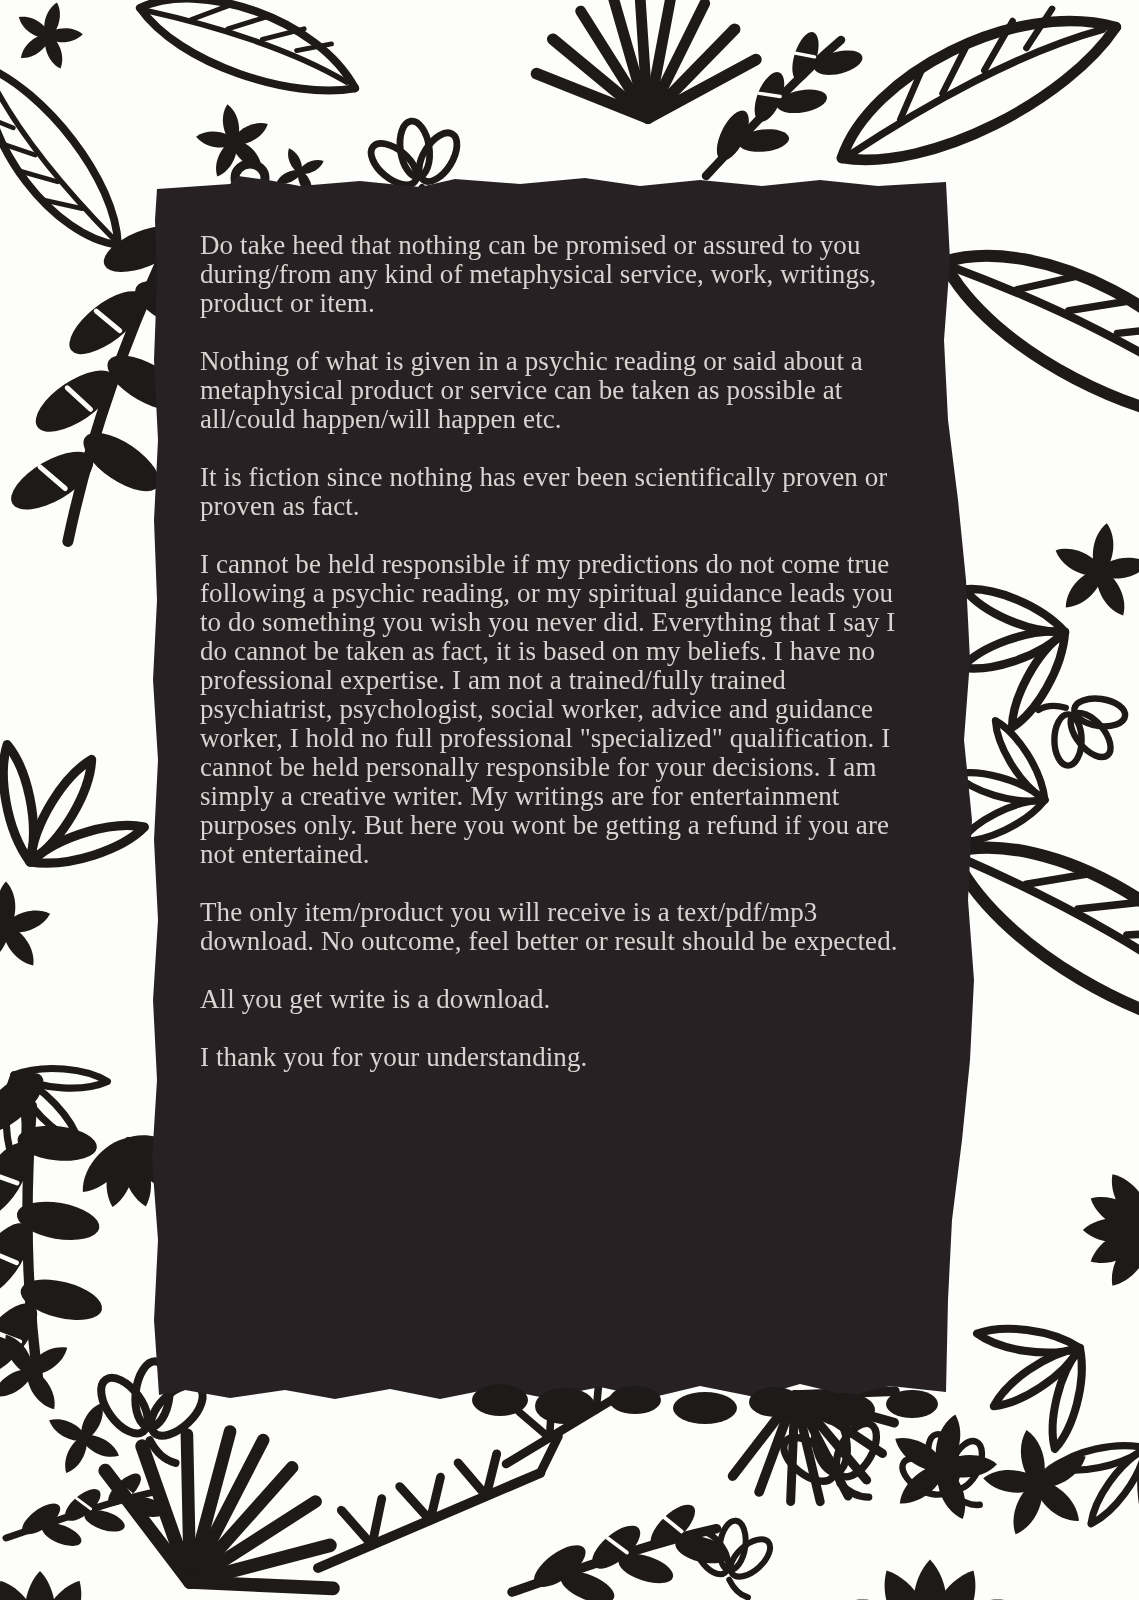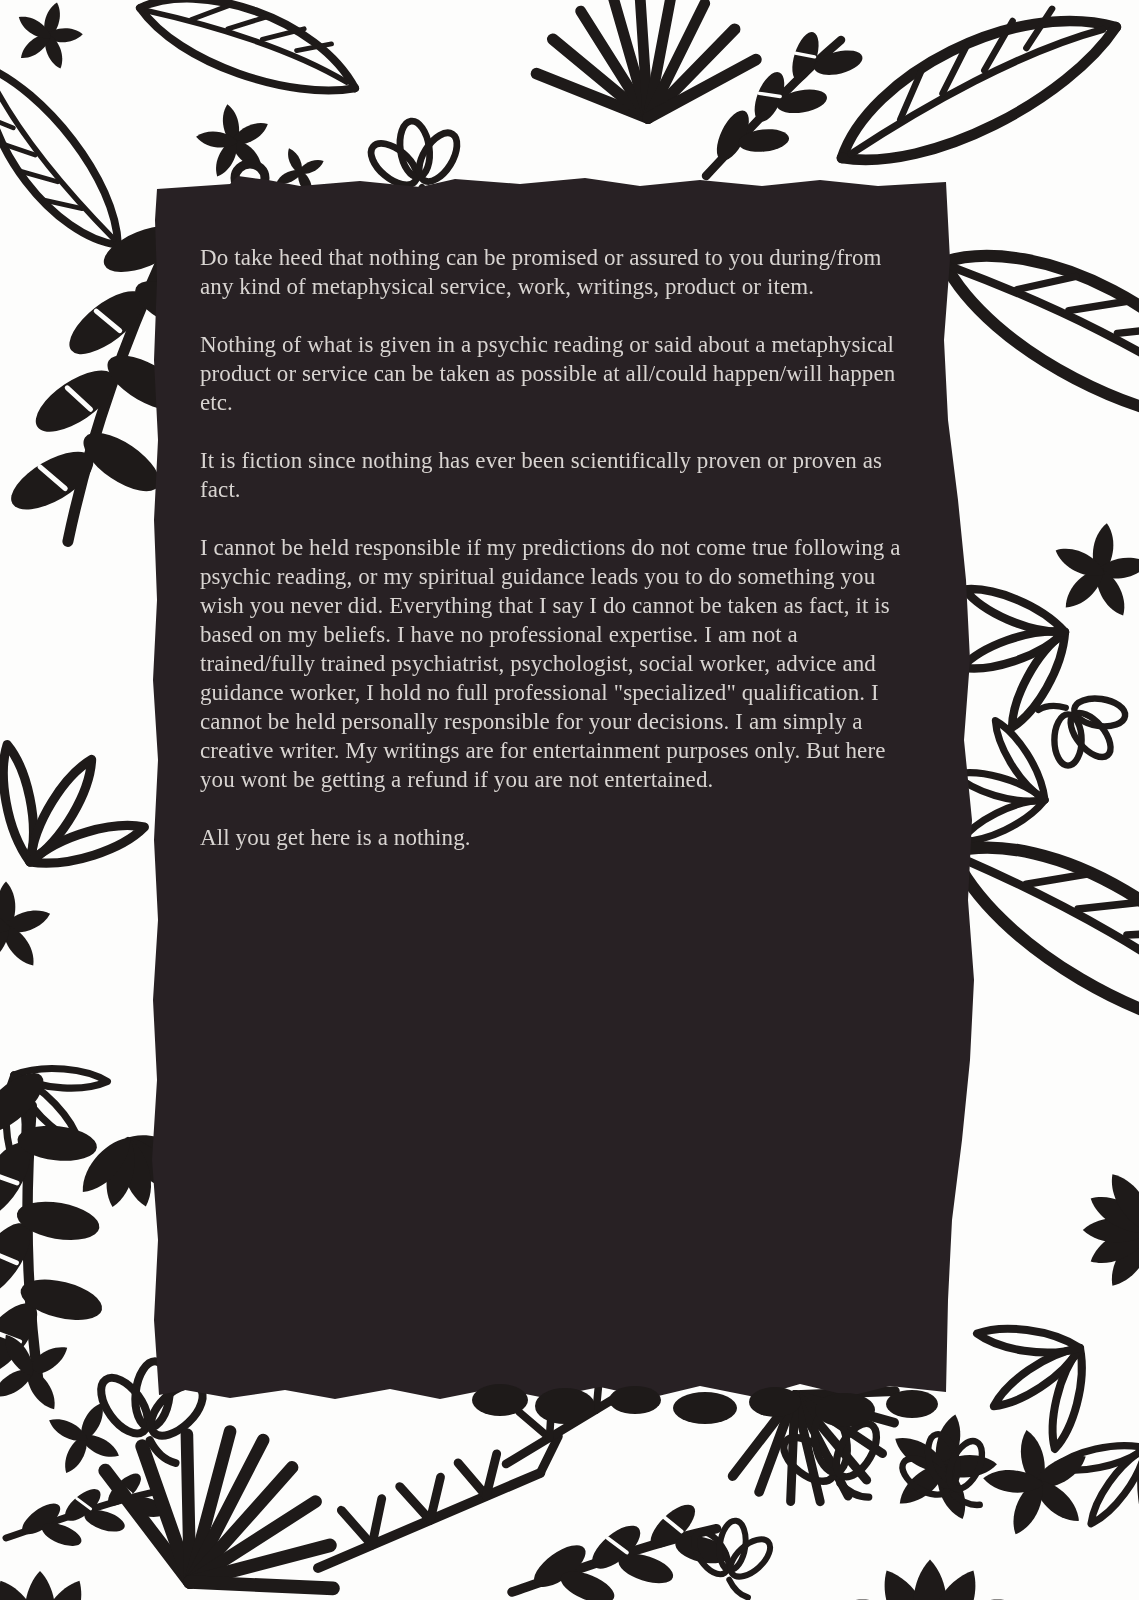--- a/index.html
+++ b/index.html
@@ -15,23 +15,23 @@
     background:var(--paper);
     overflow:hidden;
     font-family:"Liberation Serif","DejaVu Serif",serif;
   }
   .bg{position:absolute;left:0;top:0;}
   .st{stroke:var(--ink);fill:none;stroke-linecap:round;stroke-linejoin:round;}
   .fl{fill:var(--ink);stroke:none;}
   .hl{stroke:var(--paper);fill:none;stroke-linecap:round;}
   .disclaimer{
     position:absolute;
-    left:200px;top:243px;width:714px;
+    left:200px;top:231px;width:714px;
     color:var(--text);
-    font-size:23px;
+    font-size:27px;
     line-height:29px;
     letter-spacing:0.1px;
   }
   .disclaimer p{margin:0 0 29px 0;}
   .disclaimer p:last-child{margin-bottom:0;}
 </style>
 </head>
 <body>
 
 <div class="page">
@@ -203,16 +203,18 @@
       <ellipse class="fl" cx="845" cy="1410" rx="30" ry="17"></ellipse>
       <ellipse class="fl" cx="912" cy="1404" rx="26" ry="14"></ellipse>
     </g>
   </svg>
 
   <div class="disclaimer">
     <p>Do take heed that nothing can be promised or assured to you during/from any kind of metaphysical service, work, writings, product or item.</p>
     <p>Nothing of what is given in a psychic reading or said about a metaphysical product or service can be taken as possible at all/could happen/will happen etc.</p>
     <p>It is fiction since nothing has ever been scientifically proven or proven as fact.</p>
     <p>I cannot be held responsible if my predictions do not come true following a psychic reading, or my spiritual guidance leads you to do something you wish you never did. Everything that I say I do cannot be taken as fact, it is based on my beliefs. I have no professional expertise. I am not a trained/fully trained psychiatrist, psychologist, social worker, advice and guidance worker, I hold no full professional "specialized" qualification. I cannot be held personally responsible for your decisions. I am simply a creative writer. My writings are for entertainment purposes only. But here you wont be getting a refund if you are not entertained.</p>
-    <p>All you get here is a nothing.</p>
+    <p>The only item/product you will receive is a text/pdf/mp3 download. No outcome, feel better or result should be expected.</p>
+    <p>All you get write is a download.</p>
+    <p>I thank you for your understanding.</p>
   </div>
 
 </div>
 
 </body></html>

